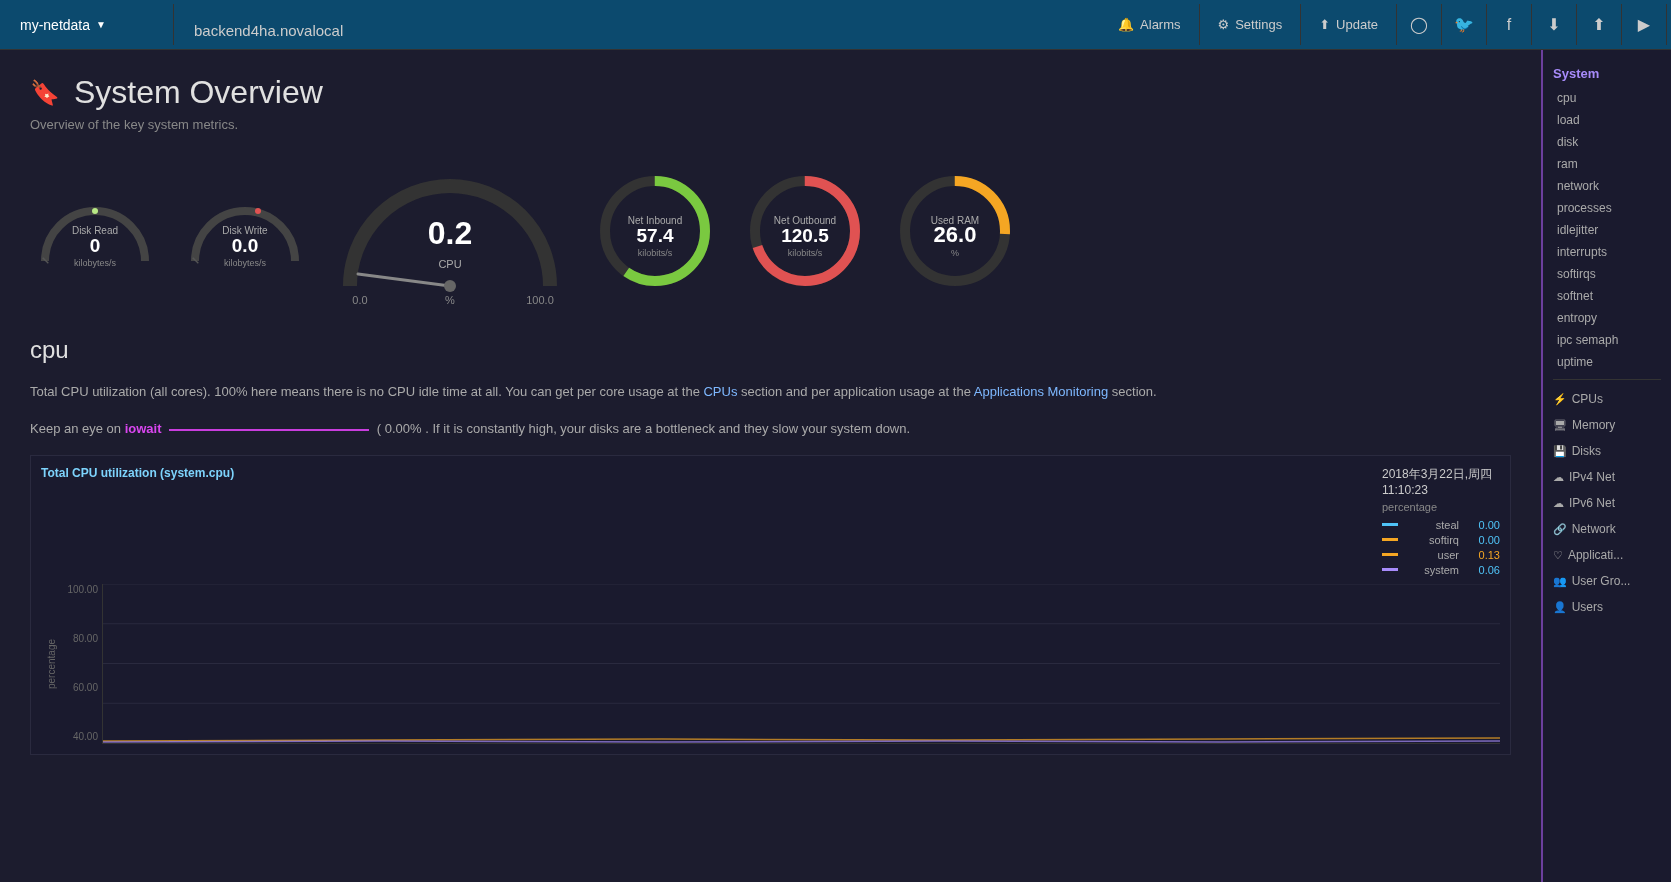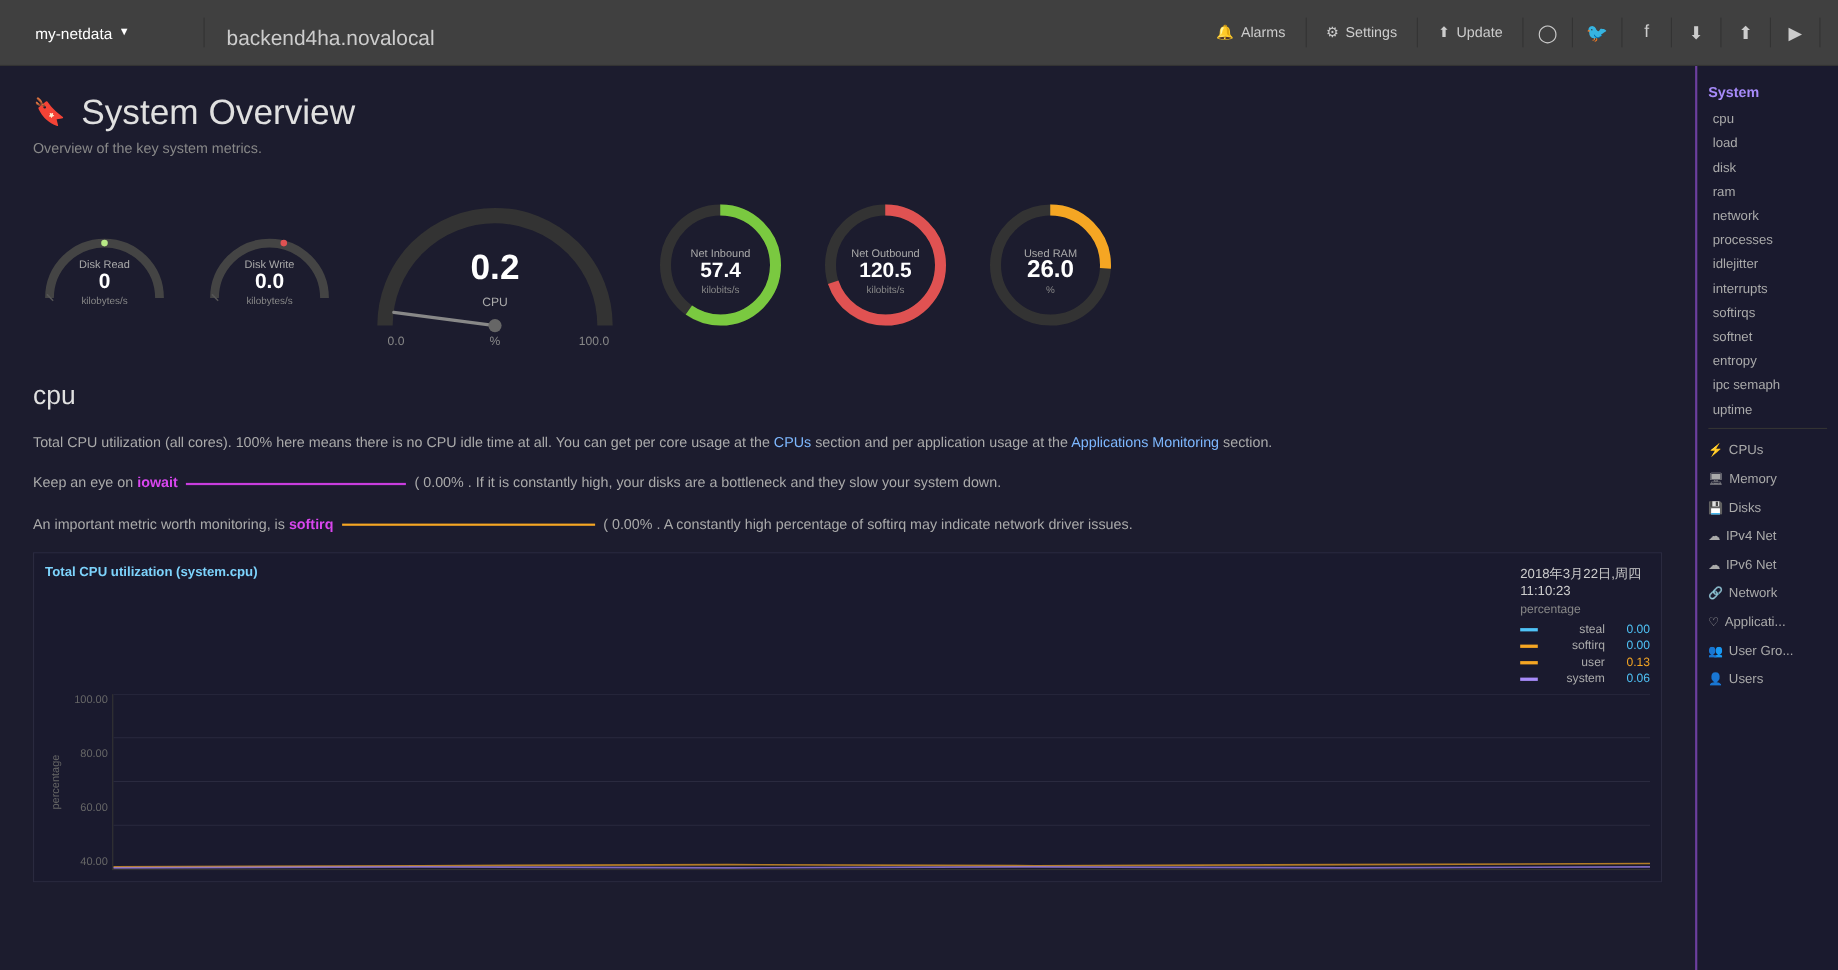--- a/index.html
+++ b/index.html
@@ -8,44 +8,44 @@
       color: #ccc;
       font-family: 'Helvetica Neue', Arial, sans-serif;
       font-size: 13px;
       overflow-x: hidden;
     }
 
     
     .topnav {
       display: flex;
       align-items: center;
-      background: #404040;
+      background: #0c4a6e;
       border-bottom: 1px solid #333;
-      height: 60px;
-      padding: 16px;
+      height: 50px;
+      padding: 4px;
     }
     .topnav-brand {
       display: flex;
       align-items: center;
       padding: 0 16px;
       border-right: 1px solid #333;
       height: 100%;
       color: #fff;
       font-size: 14px;
       cursor: pointer;
       min-width: 170px;
     }
     .topnav-brand .caret {
       margin-left: 6px;
       font-size: 10px;
     }
     .topnav-host {
       padding: 0 20px;
       color: #ccc;
-      font-size: 19px;
+      font-size: 15px;
       flex: 1;
       margin-top: 12px;
     }
     .topnav-actions {
       display: flex;
       align-items: center;
       height: 100%;
     }
     .topnav-btn {
       display: flex;
@@ -410,28 +410,20 @@
 
     <div class="description-text">
       <span>Keep an eye on</span>
       <strong>iowait</strong>
       <span class="iowait-line"></span>
       <span>( </span>
       <span>0.00%</span>
       <span>. If it is constantly high, your disks are a bottleneck and they slow your system down.</span>
     </div>
 
-    <div class="description-text">
-      <span>An important metric worth monitoring, is</span>
-      <strong>softirq</strong>
-      <span class="softirq-line"></span>
-      <span>( </span>
-      <span>0.00%</span>
-      <span>. A constantly high percentage of softirq may indicate network driver issues.</span>
-    </div>
 
     <div class="chart-area">
       <div class="chart-header">
         <div class="chart-title">Total CPU utilization (system.cpu)</div>
         <div>
           <div class="chart-datetime">2018年3月22日,周四</div>
           <div class="chart-datetime">11:10:23</div>
           <div style="color:#888; font-size:11px; margin-top:4px;">percentage</div>
           <div class="chart-legend">
             <div class="legend-item">

